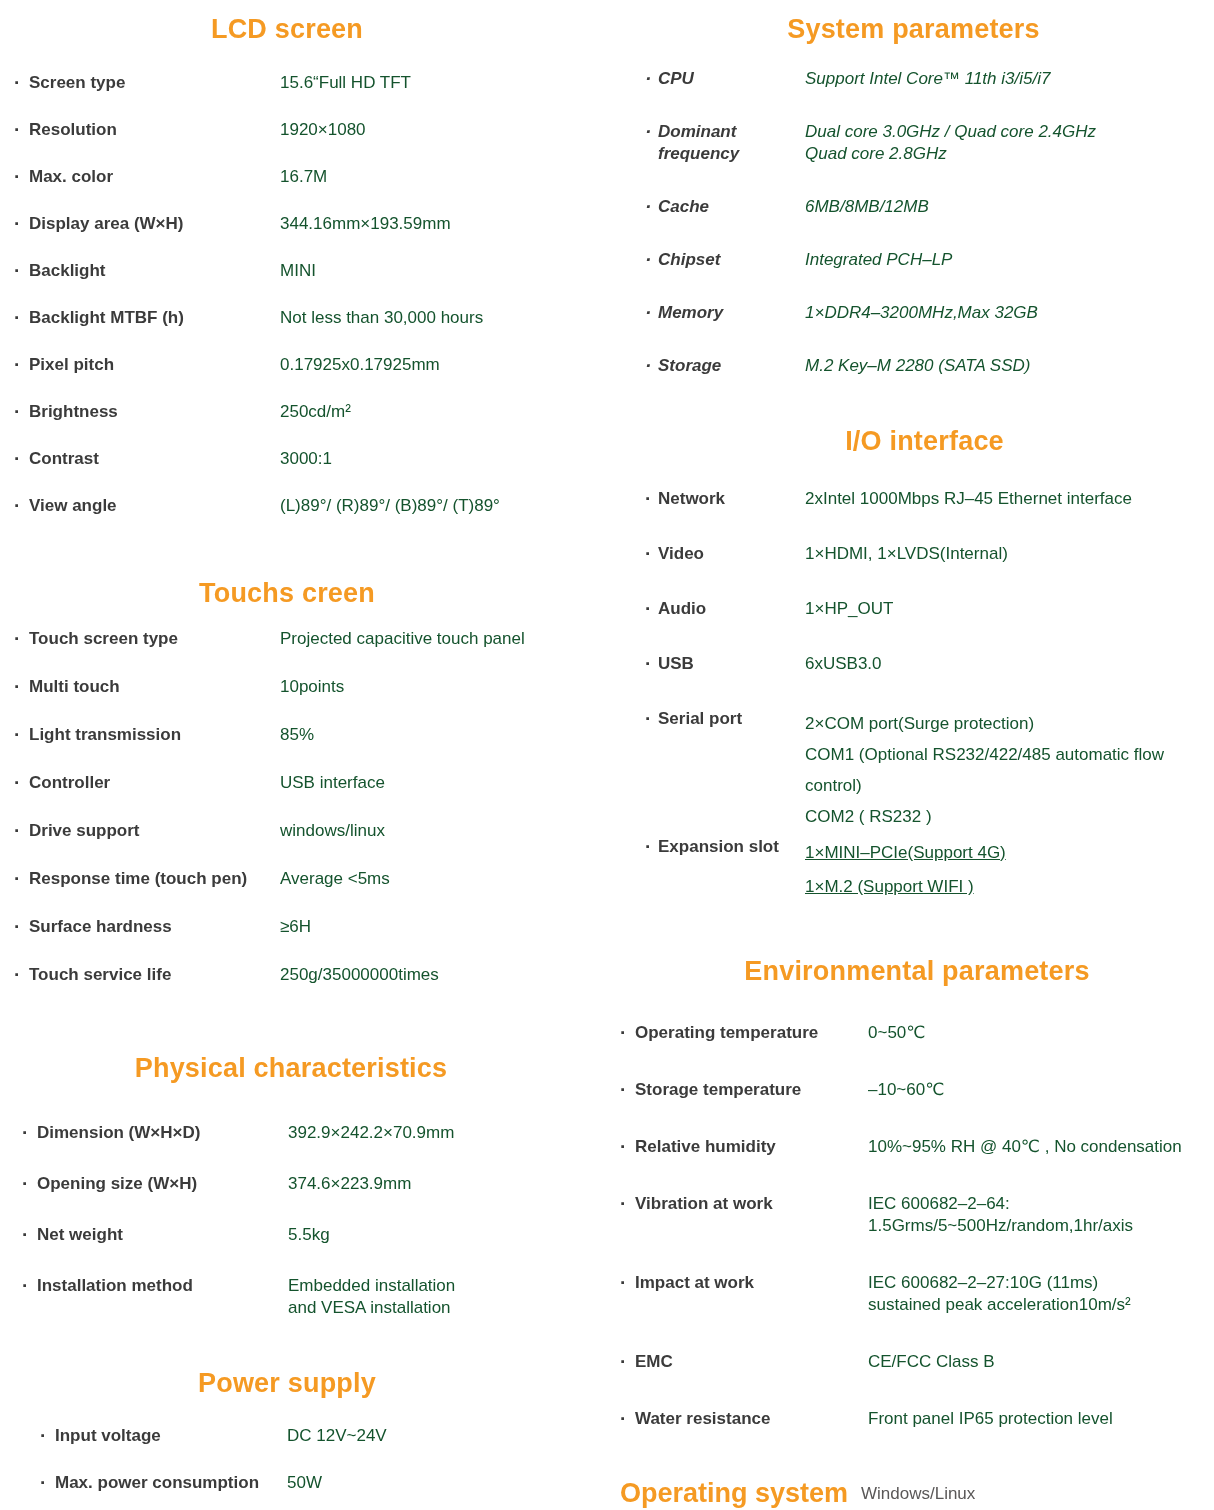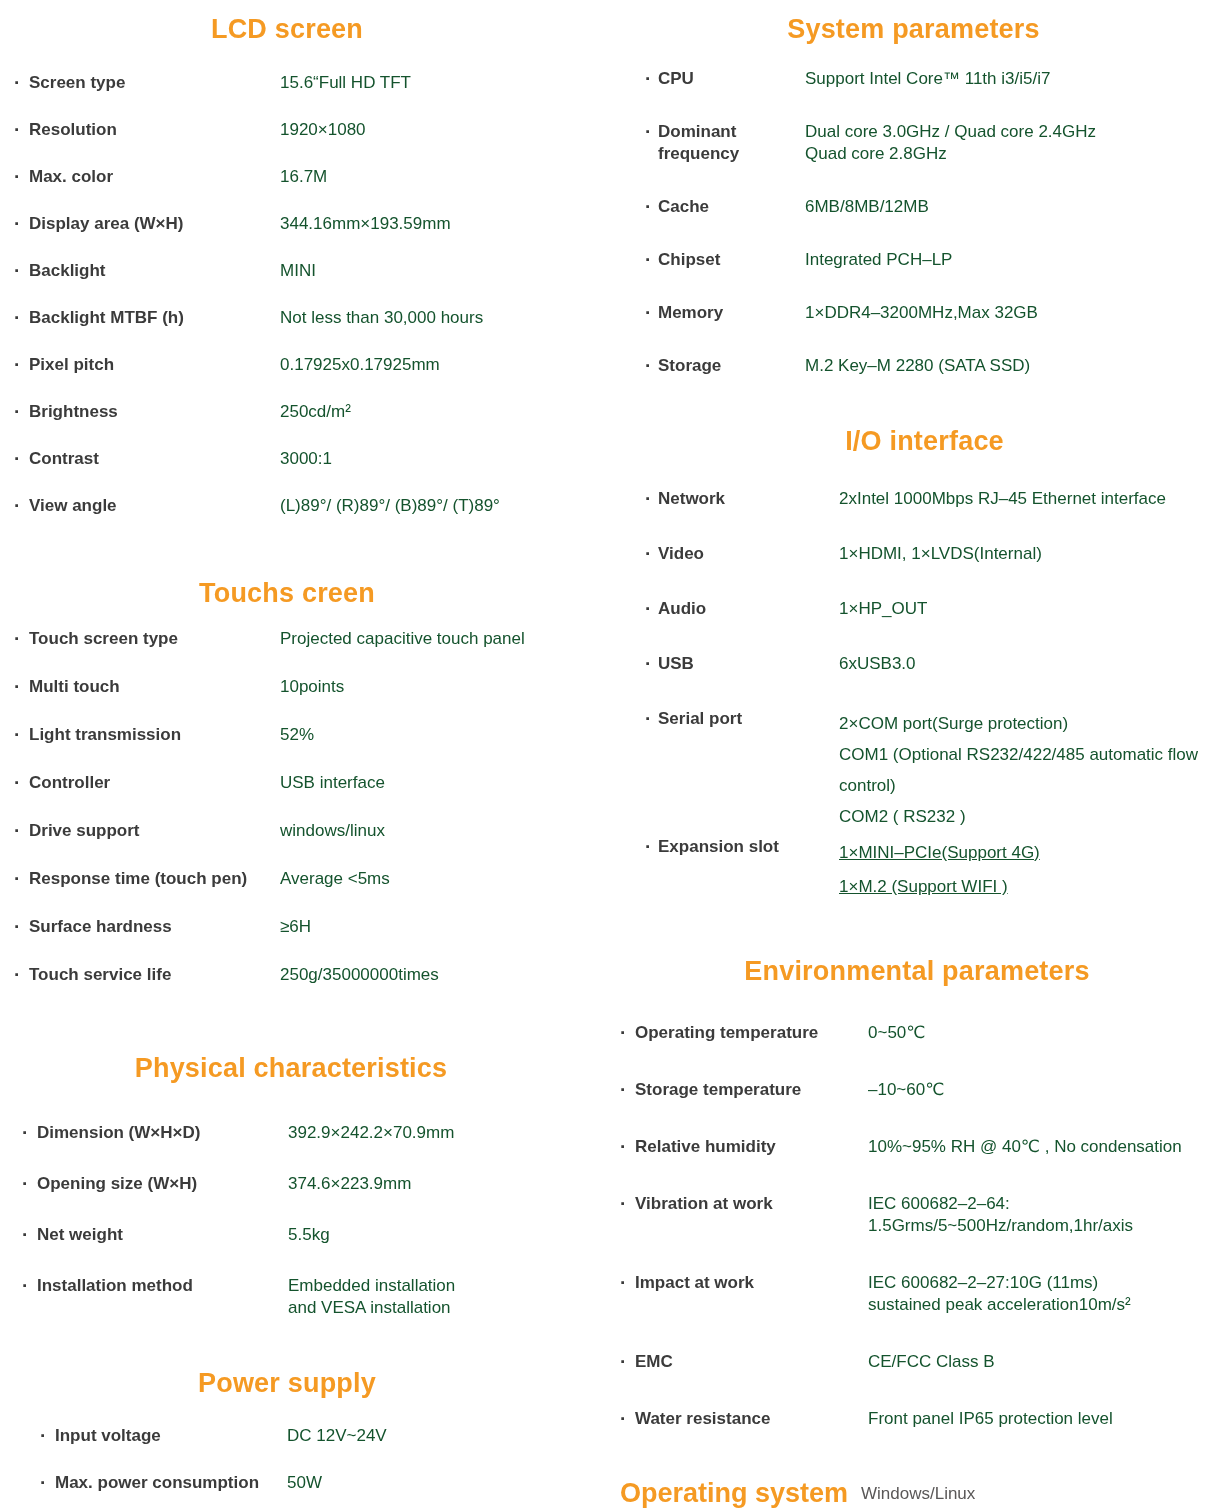--- a/index.html
+++ b/index.html
@@ -21,24 +21,24 @@
   .sec-lcd  {top:14px;  left:14px;  width:546px;}
   .sec-lcd .rows{margin-top:24px;}   .sec-lcd .row{margin-bottom:25px;}
   .sec-touch{top:578px; left:14px;  width:546px;}
   .sec-touch .rows{margin-top:16px;} .sec-touch .row{margin-bottom:26px;} .sec-touch .h .line{margin-right:15px;}
   .sec-phys {top:1053px;left:22px;  width:538px;}
   .sec-phys .rows{margin-top:35px;}  .sec-phys .row{margin-bottom:29px;}  .sec-phys .h .line{margin-right:15px;}
   .sec-power{top:1368px;left:14px;  width:546px;}
   .sec-power .rows{margin-top:23px;} .sec-power .row{margin-bottom:25px;} .sec-power .h .line{margin-right:27px;}
   .sec-power .lbl{padding-left:41px;flex-basis:273px;} .sec-power .b{left:26px;}
   .sec-sys  {top:14px;  left:637px; width:553px;}
-  .sec-sys .rows{margin-top:20px;}   .sec-sys .row{margin-bottom:31px;}   .sec-sys .h .line{margin-right:10px;}
+  .sec-sys .rows{margin-top:20px;}   .sec-sys .row{margin-bottom:31px;font-style:italic;}   .sec-sys .h .line{margin-right:10px;}
   .sec-sys .lbl{padding-left:21px;flex-basis:168px;} .sec-sys .b{left:8px;}
   .sec-io   {top:426px; left:637px; width:575px;}
-  .sec-io .rows{margin-top:28px;}    .sec-io .row{margin-bottom:33px;gap:34px;}    .sec-io .h .line{margin-right:32px;}
+  .sec-io .rows{margin-top:28px;}    .sec-io .row{margin-bottom:33px;}    .sec-io .h .line{margin-right:32px;}
   .sec-io .lbl{padding-left:21px;flex-basis:168px;} .sec-io .b{left:8px;}
   .sec-io .row-serial{margin-bottom:4px;} .sec-io .row-serial .val{line-height:31px;}
   .sec-io .row-expansion .val{line-height:34px;text-decoration:underline;}
   .sec-env  {top:956px; left:620px; width:594px;}
   .sec-env .rows{margin-top:32px;}   .sec-env .row{margin-bottom:35px;}   .sec-env .h .line{margin-right:85px;margin-left:10px;}
   .sec-env .lbl{flex-basis:248px;}
   .sec-os   {top:1478px;left:620px; width:594px;display:flex;align-items:center;}
   .sec-os .os-t{font-size:27px;font-weight:700;color:#F59A23;min-width:241px;white-space:nowrap;}
   .sec-os .os-v{font-size:17px;color:#5a5858;line-height:22px;}
 </style>
@@ -105,21 +105,21 @@
       <div class="row">
           <div class="lbl"><span class="b"></span><span>Touch screen type</span></div>
           <div class="val">Projected capacitive touch panel</div>
         </div>
       <div class="row">
           <div class="lbl"><span class="b"></span><span>Multi touch</span></div>
           <div class="val">10points</div>
         </div>
       <div class="row">
           <div class="lbl"><span class="b"></span><span>Light transmission</span></div>
-          <div class="val">52%</div>
+          <div class="val">85%</div>
         </div>
       <div class="row">
           <div class="lbl"><span class="b"></span><span>Controller</span></div>
           <div class="val">USB interface</div>
         </div>
       <div class="row">
           <div class="lbl"><span class="b"></span><span>Drive support</span></div>
           <div class="val">windows/linux</div>
         </div>
       <div class="row">

